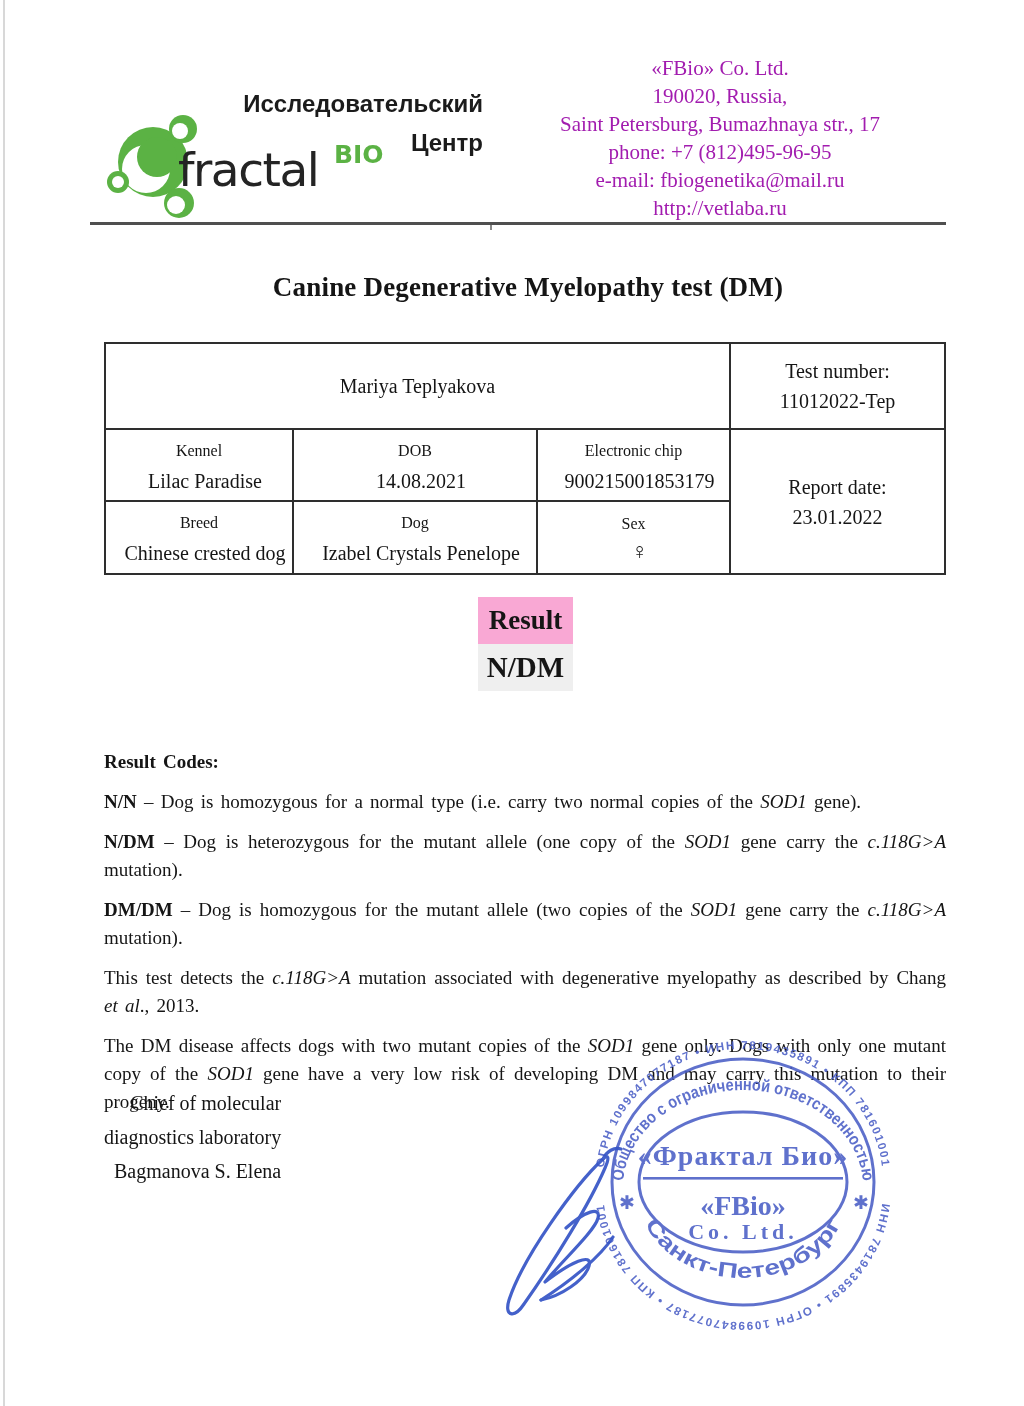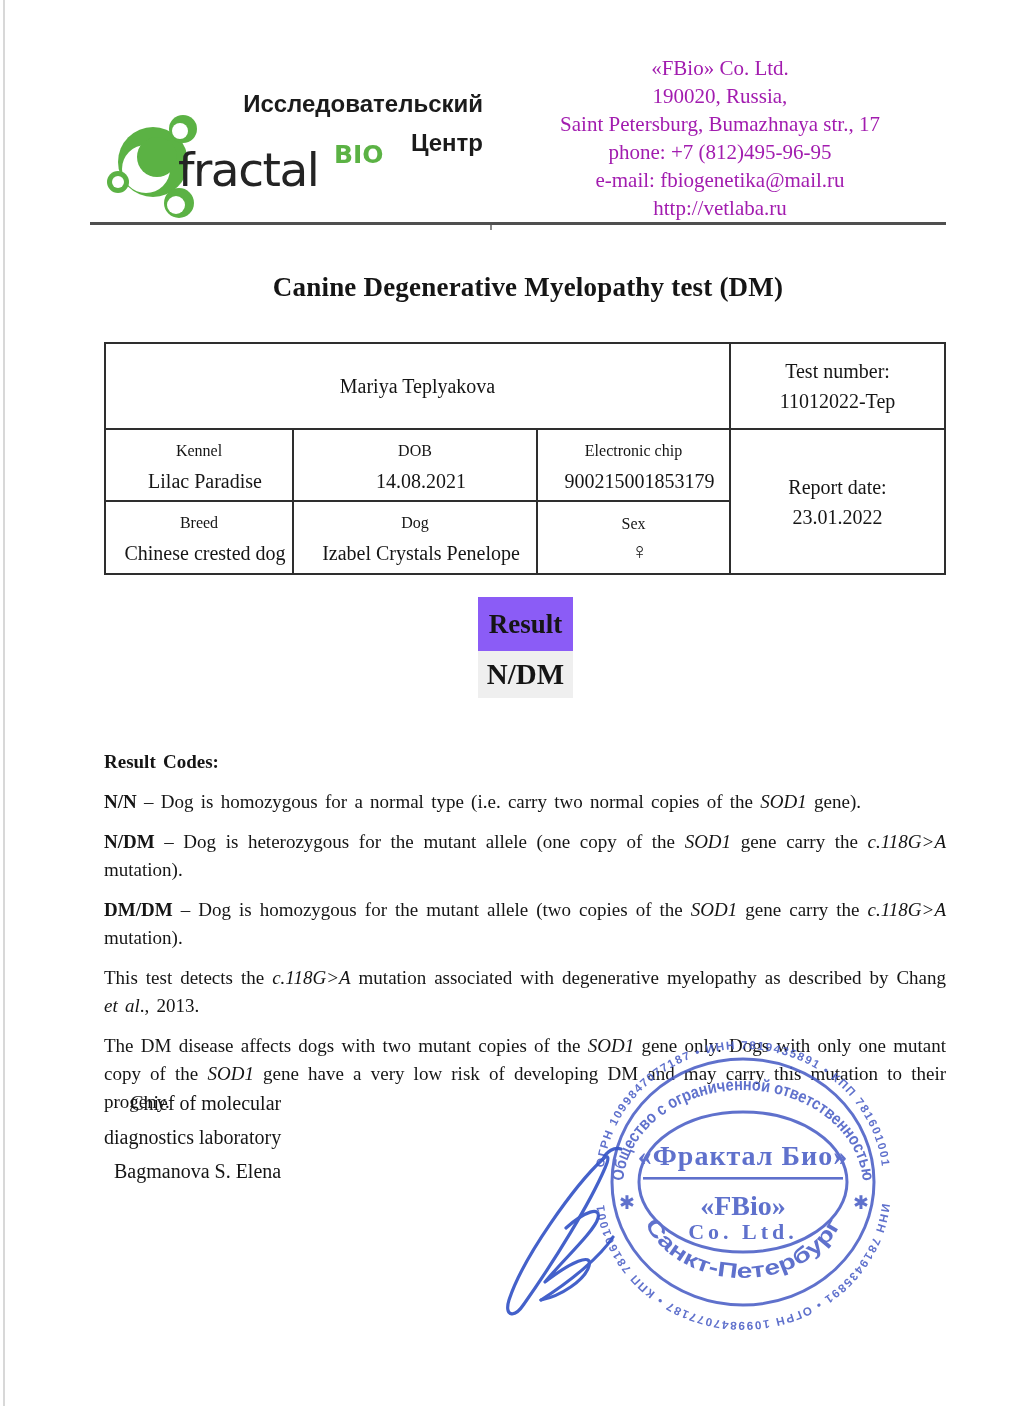--- a/index.html
+++ b/index.html
@@ -39,21 +39,21 @@
   .side-cell{font-size:20px;line-height:30px;}
   .field-cell{padding:5px 0 7px 0;}
   .row-upper .field-cell{height:70px;}
   .row-lower .field-cell{height:71px;}
   .flabel{font-weight:400;font-size:16px;padding-top:4px;}
   .fvalue{font-size:20px;padding-top:10px;padding-left:12px;}
   .sex-glyph{font-size:23px;padding-top:6px;}
 
   
   .result-wrap{position:absolute;left:478px;top:597px;width:95px;}
-  .result-label-box{height:54px;background:#8b5cf6;display:flex;align-items:center;justify-content:center;
+  .result-label-box{height:47px;background:#f9a8d4;display:flex;align-items:center;justify-content:center;
     font-weight:700;font-size:27px;}
   .result-value-box{height:47px;background:#efefef;display:flex;align-items:center;justify-content:center;
     font-weight:700;font-size:29px;}
 
   
   .codes{position:absolute;left:104px;top:736px;width:842px;}
   .codes-heading{font-weight:700;font-size:20px;margin:0;}
   .codes p{margin:12px 0 0 0;font-size:19px;line-height:28px;text-align:justify;word-spacing:2.5px;}
   .codes p b{word-spacing:1px;}
 

